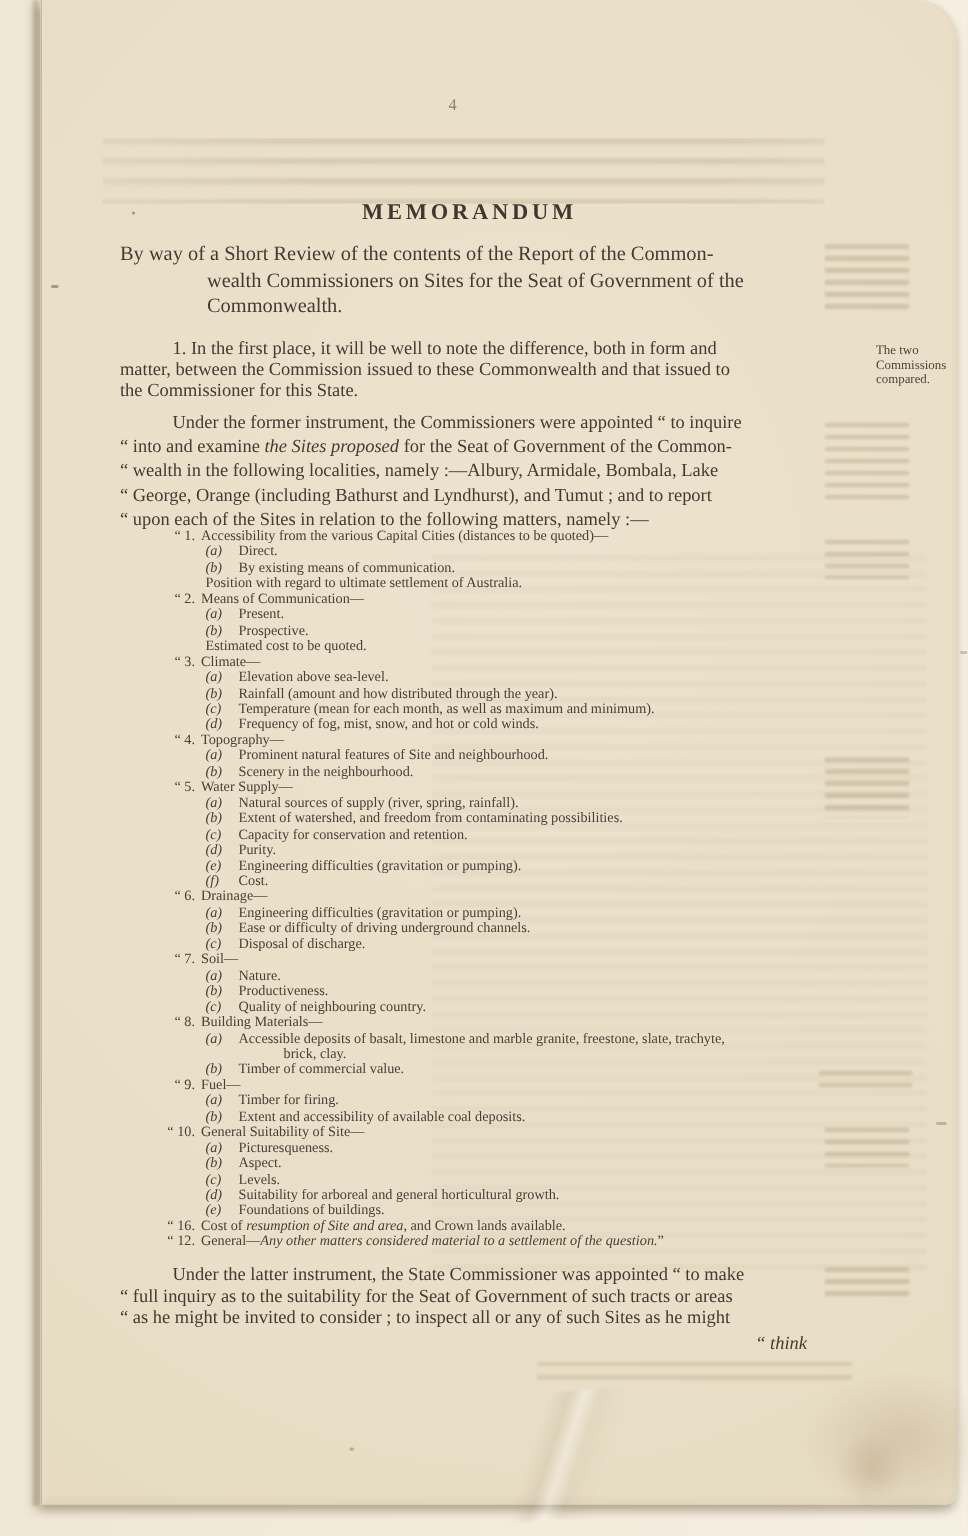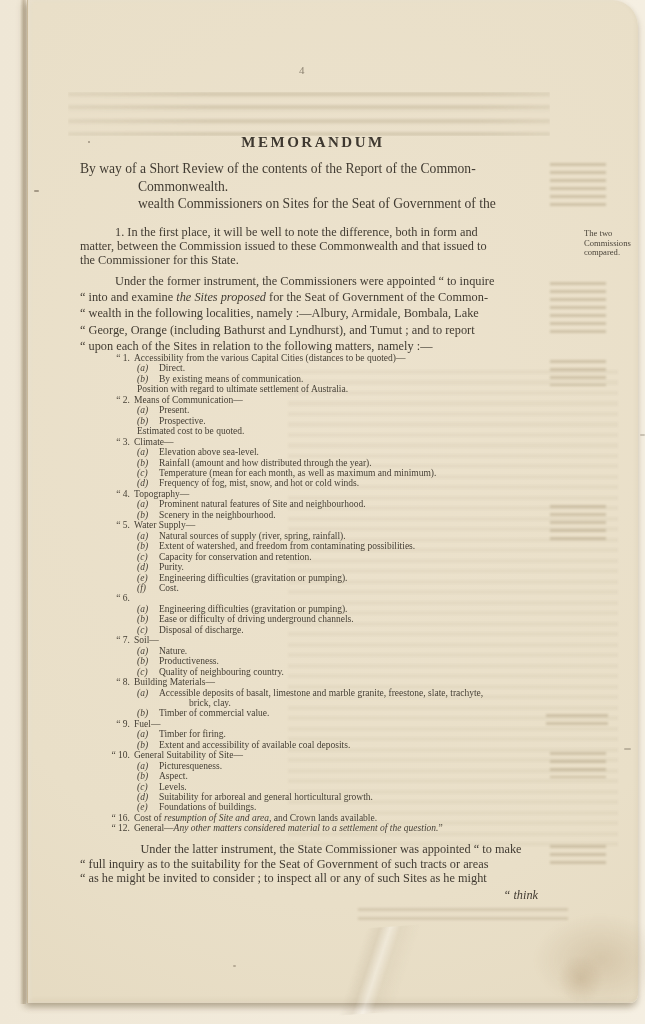--- a/index.html
+++ b/index.html
@@ -113,21 +113,21 @@
     position: absolute; left: 80px; width: 467px;
     color: #413b32;
   }
   .subtitle { top: 160px; font-size: 13.6px; line-height: 17.6px; }
   .subtitle .line:not(:first-child) { padding-left: 58px; }
   .para-1 { top: 226px; font-size: 12.3px; line-height: 13.9px; }
   .para-1 .line:first-child { text-indent: 35px; }
   .para-2 { top: 273px; font-size: 12.3px; line-height: 16.2px; }
   .para-2 .line:first-child { text-indent: 35px; }
   .para-3 { top: 842px; font-size: 12.3px; line-height: 14.7px; }
-  .para-3 .line:first-child { text-indent: 35px; text-align: center; }
+  .para-3 .line:first-child { text-indent: 35px; }
   .catchword {
     position: absolute; left: 80px; top: 888px; width: 458px;
     text-align: right; font-size: 12.3px; color: #413b32; font-style: italic;
   }
   .margin-note {
     position: absolute; left: 549px; top: 229px; width: 58px;
     font-size: 8.6px; line-height: 9.6px; color: #4a443a; margin-left: 35px;
   }
   .line .q, .it { font-style: italic; }
   .it { font-style: italic; }
@@ -174,22 +174,22 @@
     <div class="speck sp-4"></div>
     <div class="speck sp-5"></div>
   </div>
 
   <div class="page-mark">4</div>
 
   <h1 class="title">MEMORANDUM</h1>
 
   <div class="text-block subtitle">
       <div class="line">By way of a Short Review of the contents of the Report of the Common-</div>
+      <div class="line">wealth Commissioners on Sites for the Seat of Government of the</div>
       <div class="line">Commonwealth.</div>
-      <div class="line">wealth Commissioners on Sites for the Seat of Government of the</div>
     </div>
 
   <div class="text-block para-1">
       <div class="line">1. In the first place, it will be well to note the difference, both in form and</div>
       <div class="line">matter, between the Commission issued to these Commonwealth and that issued to</div>
       <div class="line">the Commissioner for this State.</div>
     </div>
 
   <div class="margin-note">The two Commissions compared.</div>
 
@@ -294,20 +294,21 @@
           <span class="sub-text">Engineering difficulties (gravitation or pumping).</span>
         </div>
         <div class="li-sub">
           <span class="sub-marker">(f)</span>
           <span class="sub-text">Cost.</span>
         </div>
       </div>
       <div class="list-item">
         <div class="li-head">
           <span class="li-num">“ 6.</span>
+          <span class="li-label">Drainage—</span>
         </div>
         <div class="li-sub">
           <span class="sub-marker">(a)</span>
           <span class="sub-text">Engineering difficulties (gravitation or pumping).</span>
         </div>
         <div class="li-sub">
           <span class="sub-marker">(b)</span>
           <span class="sub-text">Ease or difficulty of driving underground channels.</span>
         </div>
         <div class="li-sub">

